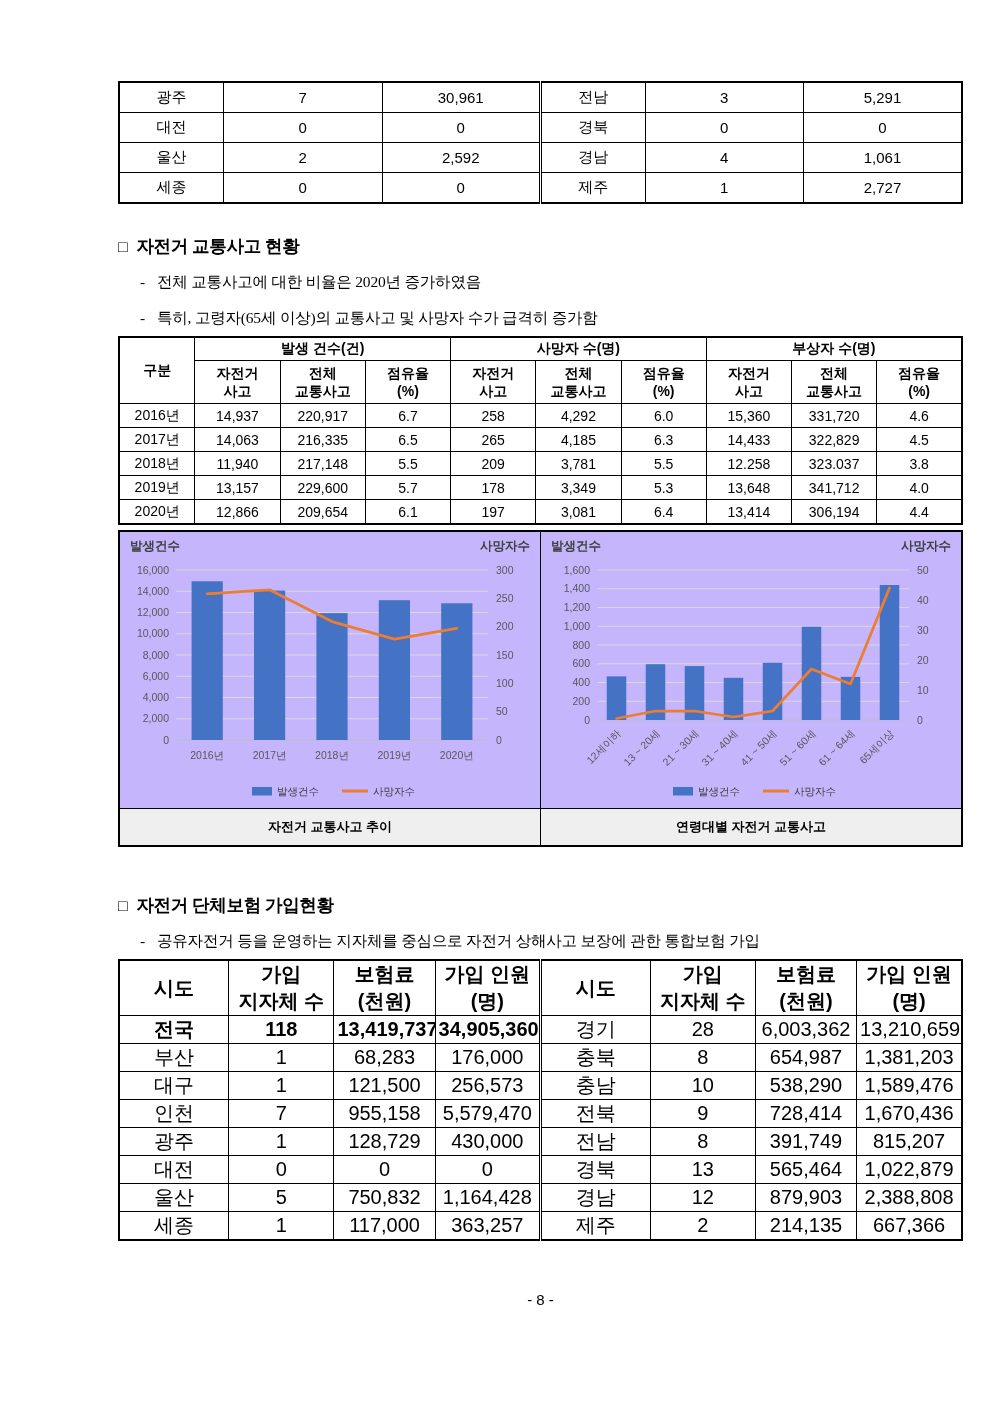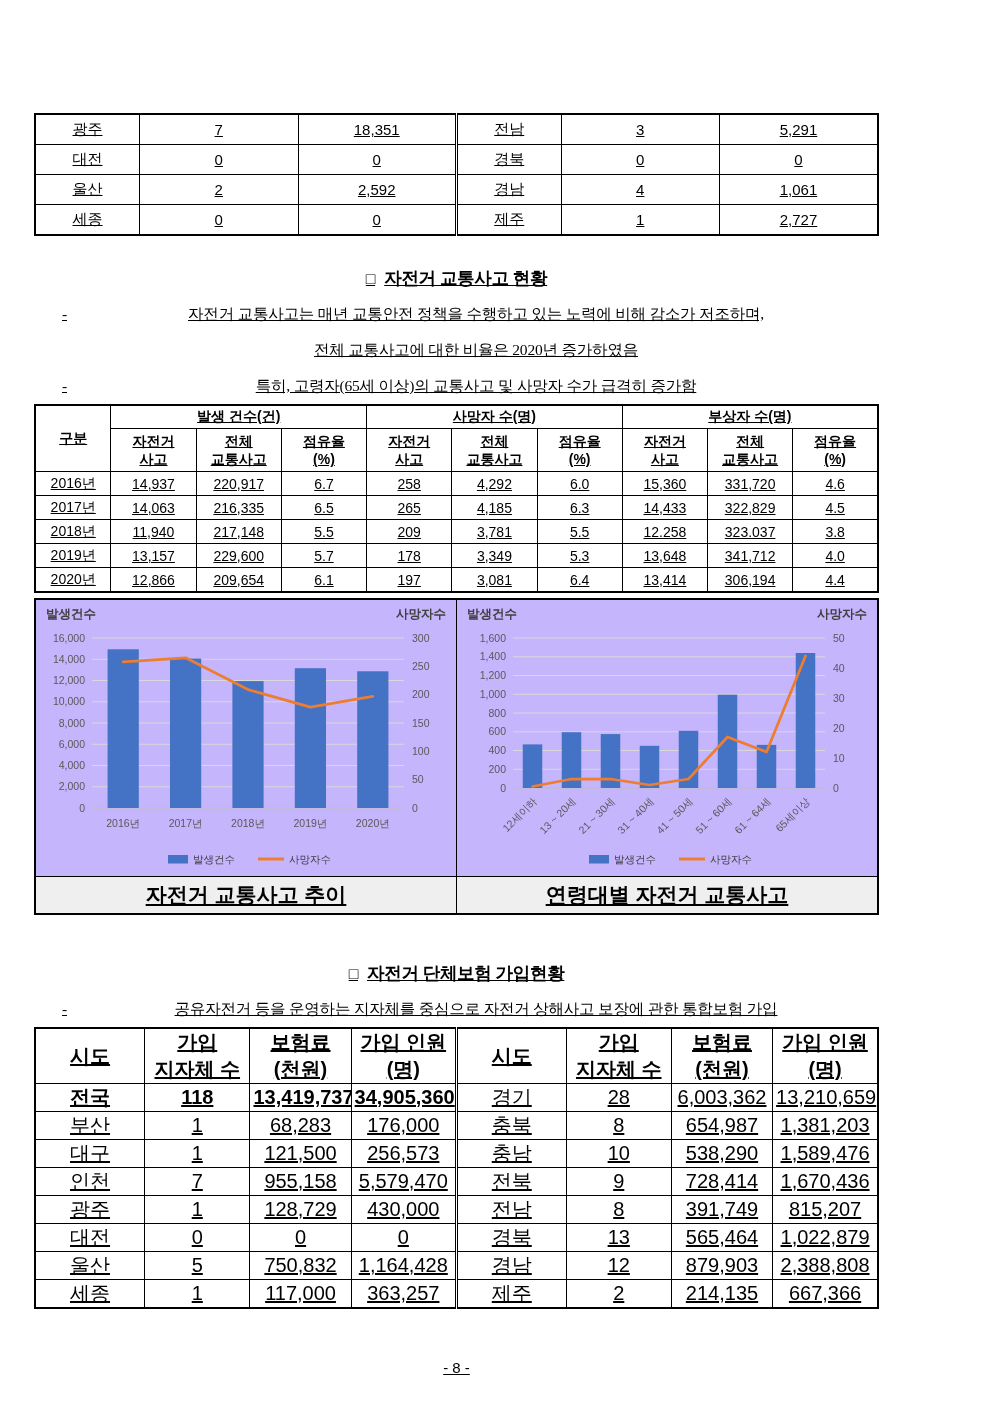--- a/index.html
+++ b/index.html
@@ -1,47 +1,47 @@
 <!DOCTYPE html>
 <html><head>
 <meta charset="utf-8">
 <style>
   html,body{margin:0;padding:0;}
   body{width:992px;height:1403px;background:#ffffff;color:#000;
        font-family:"Liberation Serif","DejaVu Serif",serif;}
-  .content{width:845px;margin-left:34px;padding-top:113px;text-decoration:underline;}
+  .content{width:845px;margin-left:118px;padding-top:81px;}
 
   table.tbl{border-collapse:collapse;width:100%;table-layout:fixed;
             border:2px solid #000;
             font-family:"Liberation Sans","DejaVu Sans",sans-serif;}
   table.tbl td{border:1px solid #000;text-align:center;vertical-align:middle;
             padding:0 3px;overflow:hidden;}
   .split{border-left:3px double #000 !important;}
 
   .top-table td{height:29px;font-size:15px;}
 
-  .sec{margin-top:30px;text-align:center;}
+  .sec{margin-top:30px;}
   .sec2{margin-top:46px;}
   .sec-title{font-size:17.5px;font-weight:bold;letter-spacing:-0.3px;}
   .sec-title .marker{font-weight:normal;margin-right:9px;font-size:16px;}
   .bullets{margin-top:6px;padding-left:22px;}
   .bullet{display:flex;font-size:15.5px;letter-spacing:-0.2px;}
   .bullet .dash{width:17px;flex:none;line-height:36px;}
   .bullet .lines{flex:1;}
   .bullet .lines div{line-height:36px;}
 
   .accident-table{font-size:14px;}
   .accident-table thead td{font-weight:bold;}
   .accident-table tr.g td{height:22px;text-align:center;}
   .accident-table tr.sub td{height:42px;white-space:pre-line;line-height:1.3;}
   .accident-table tbody td{height:23px;}
 
   .charts-tbl{margin-top:5px;}
   .charts-tbl td.chart-cell{padding:0;height:276px;vertical-align:top;background:#c4b5fd;}
-  .caption-row td{height:36px;background:#efefef;font-weight:bold;font-size:21px;}
+  .caption-row td{height:36px;background:#efefef;font-weight:bold;font-size:13px;}
 
   .insurance-table{font-size:20px;}
   .insurance-table thead td{height:48px;font-weight:bold;white-space:pre-line;line-height:1.35;}
   .insurance-table tbody td{height:24px;}
   .bold{font-weight:bold;}
 
   .footer{margin-top:50px;text-align:center;font-size:15px;
           font-family:"Liberation Sans","DejaVu Sans",sans-serif;}
   svg{display:block;margin:0 auto;}
   svg text{font-family:"Liberation Sans","DejaVu Sans",sans-serif;}
@@ -57,21 +57,21 @@
         <col style="width:18.8%">
         <col style="width:18.8%">
       <col style="width:12.4%">
         <col style="width:18.8%">
         <col style="width:18.8%">
     </colgroup>
     <tbody id="top-body">
         <tr>
           <td>광주</td>
           <td>7</td>
-          <td>18,351</td>
+          <td>30,961</td>
           <td class="split">전남</td>
           <td>3</td>
           <td>5,291</td>
         </tr>
         <tr>
           <td>대전</td>
           <td>0</td>
           <td>0</td>
           <td class="split">경북</td>
           <td>0</td>
@@ -95,21 +95,20 @@
         </tr>
       </tbody>
   </table>
 
   <div class="sec">
     <div class="sec-title"><span class="marker">□</span><span>자전거 교통사고 현황</span></div>
     <div class="bullets" id="bullets1">
         <div class="bullet">
           <span class="dash">-</span>
           <div class="lines">
-            <div>자전거 교통사고는 매년 교통안전 정책을 수행하고 있는 노력에 비해 감소가 저조하며,</div>
             <div>전체 교통사고에 대한 비율은 2020년 증가하였음</div>
           </div>
         </div>
         <div class="bullet">
           <span class="dash">-</span>
           <div class="lines">
             <div>특히, 고령자(65세 이상)의 교통사고 및 사망자 수가 급격히 증가함</div>
           </div>
         </div>
       </div>

